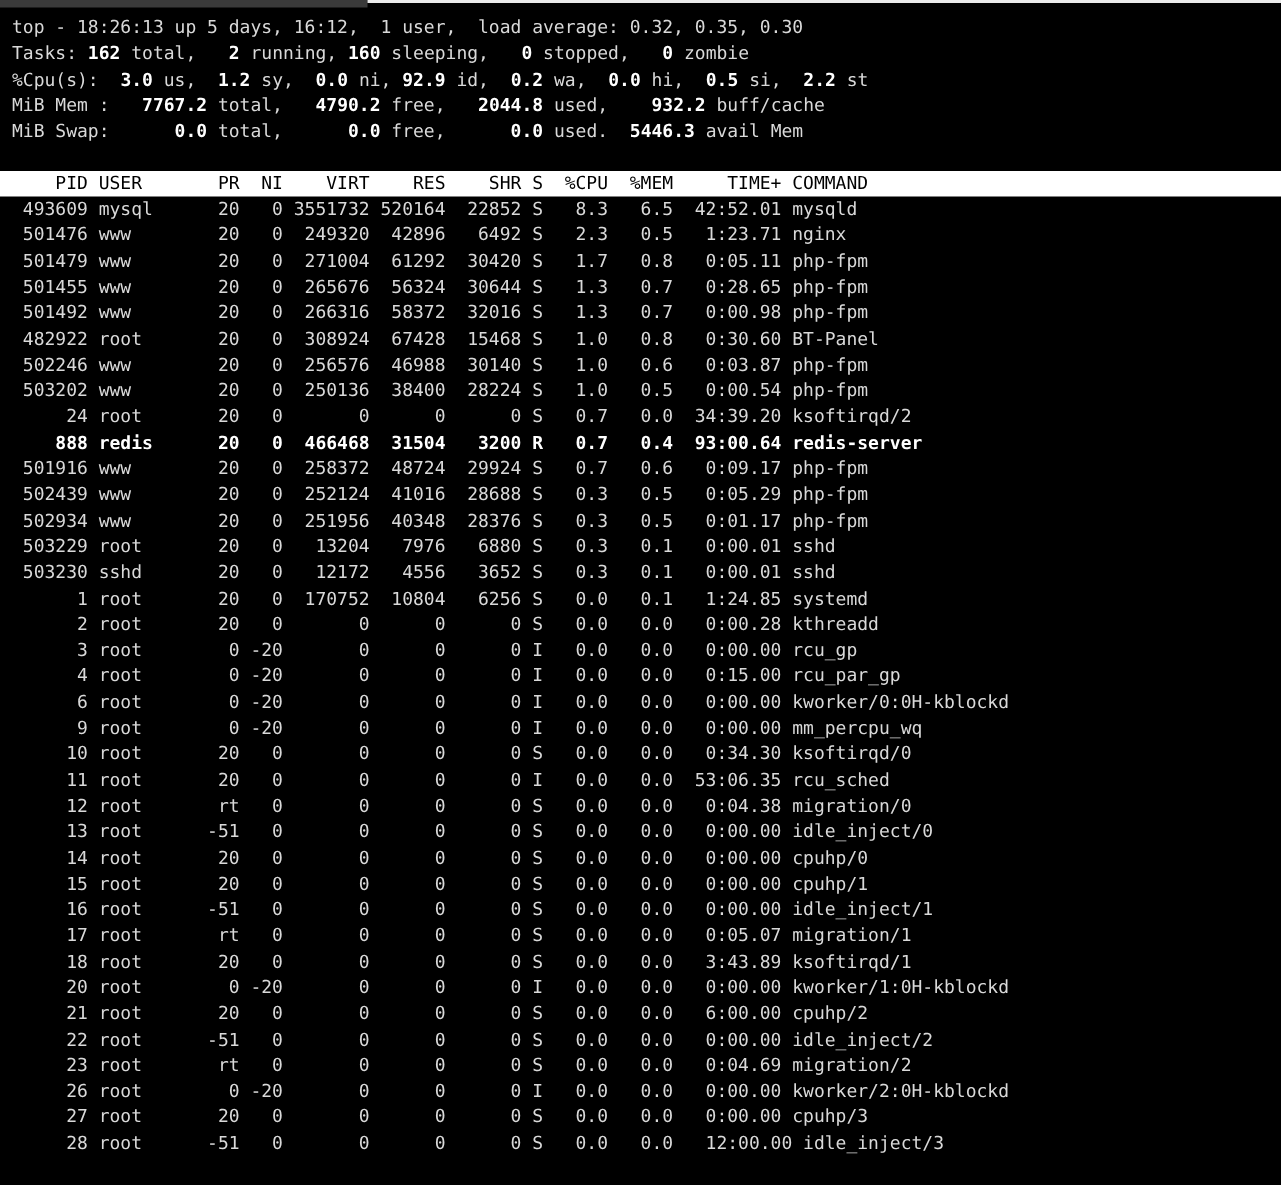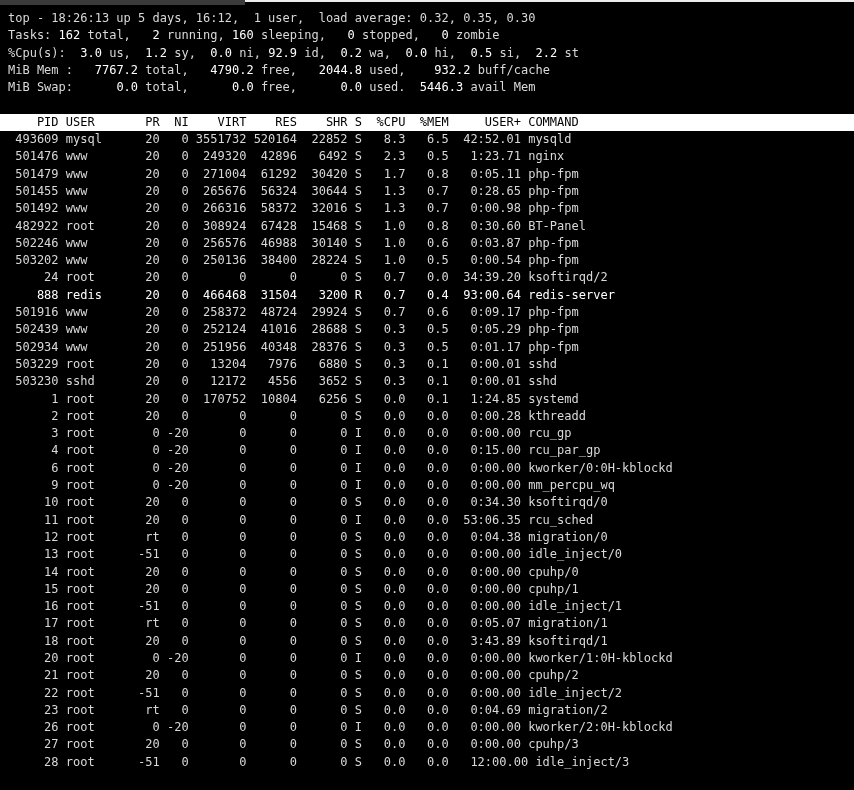--- a/index.html
+++ b/index.html
@@ -39,21 +39,21 @@
   }
   .content {
     padding-top: 4px;
   }
   .line {
     white-space: pre;
     height: 17.3px;
     padding-left: 8px;
   }
   .b, .bold {
-    font-weight: normal;
+    font-weight: bold;
     color: var(--boldfg, #ffffff);
   }
   .hdr {
     background: var(--hdrbg, #ffffff);
     color: var(--hdrfg, #000000);
     width: 846px; 
   }
 </style>
 </head>
 <body>
@@ -65,21 +65,21 @@
   </div>
   <div class="content">
     <div id="summary">
         <div class="line"><span>top - 18:26:13 up 5 days, 16:12,  1 user,  load average: 0.32, 0.35, 0.30</span></div>
         <div class="line"><span>Tasks: </span><span class="b">162</span><span> total,   </span><span class="b">2</span><span> running, </span><span class="b">160</span><span> sleeping,   </span><span class="b">0</span><span> stopped,   </span><span class="b">0</span><span> zombie</span></div>
         <div class="line"><span>%Cpu(s):  </span><span class="b">3.0</span><span> us,  </span><span class="b">1.2</span><span> sy,  </span><span class="b">0.0</span><span> ni, </span><span class="b">92.9</span><span> id,  </span><span class="b">0.2</span><span> wa,  </span><span class="b">0.0</span><span> hi,  </span><span class="b">0.5</span><span> si,  </span><span class="b">2.2</span><span> st</span></div>
         <div class="line"><span>MiB Mem :   </span><span class="b">7767.2</span><span> total,   </span><span class="b">4790.2</span><span> free,   </span><span class="b">2044.8</span><span> used,    </span><span class="b">932.2</span><span> buff/cache</span></div>
         <div class="line"><span>MiB Swap:      </span><span class="b">0.0</span><span> total,      </span><span class="b">0.0</span><span> free,      </span><span class="b">0.0</span><span> used.  </span><span class="b">5446.3</span><span> avail Mem</span></div>
       </div>
     <div class="line"> </div>
-    <div class="line hdr" id="hdr">    PID USER       PR  NI    VIRT    RES    SHR S  %CPU  %MEM     USER+ COMMAND</div>
+    <div class="line hdr" id="hdr">    PID USER       PR  NI    VIRT    RES    SHR S  %CPU  %MEM     TIME+ COMMAND</div>
     <div id="rows">
         <div class="line"> 493609 mysql      20   0 3551732 520164  22852 S   8.3   6.5  42:52.01 mysqld</div>
         <div class="line"> 501476 www        20   0  249320  42896   6492 S   2.3   0.5   1:23.71 nginx</div>
         <div class="line"> 501479 www        20   0  271004  61292  30420 S   1.7   0.8   0:05.11 php-fpm</div>
         <div class="line"> 501455 www        20   0  265676  56324  30644 S   1.3   0.7   0:28.65 php-fpm</div>
         <div class="line"> 501492 www        20   0  266316  58372  32016 S   1.3   0.7   0:00.98 php-fpm</div>
         <div class="line"> 482922 root       20   0  308924  67428  15468 S   1.0   0.8   0:30.60 BT-Panel</div>
         <div class="line"> 502246 www        20   0  256576  46988  30140 S   1.0   0.6   0:03.87 php-fpm</div>
         <div class="line"> 503202 www        20   0  250136  38400  28224 S   1.0   0.5   0:00.54 php-fpm</div>
         <div class="line">     24 root       20   0       0      0      0 S   0.7   0.0  34:39.20 ksoftirqd/2</div>
@@ -98,21 +98,21 @@
         <div class="line">     10 root       20   0       0      0      0 S   0.0   0.0   0:34.30 ksoftirqd/0</div>
         <div class="line">     11 root       20   0       0      0      0 I   0.0   0.0  53:06.35 rcu_sched</div>
         <div class="line">     12 root       rt   0       0      0      0 S   0.0   0.0   0:04.38 migration/0</div>
         <div class="line">     13 root      -51   0       0      0      0 S   0.0   0.0   0:00.00 idle_inject/0</div>
         <div class="line">     14 root       20   0       0      0      0 S   0.0   0.0   0:00.00 cpuhp/0</div>
         <div class="line">     15 root       20   0       0      0      0 S   0.0   0.0   0:00.00 cpuhp/1</div>
         <div class="line">     16 root      -51   0       0      0      0 S   0.0   0.0   0:00.00 idle_inject/1</div>
         <div class="line">     17 root       rt   0       0      0      0 S   0.0   0.0   0:05.07 migration/1</div>
         <div class="line">     18 root       20   0       0      0      0 S   0.0   0.0   3:43.89 ksoftirqd/1</div>
         <div class="line">     20 root        0 -20       0      0      0 I   0.0   0.0   0:00.00 kworker/1:0H-kblockd</div>
-        <div class="line">     21 root       20   0       0      0      0 S   0.0   0.0   0:00.00 cpuhp/2</div>
+        <div class="line">     21 root       20   0       0      0      0 S   0.0   0.0   6:00.00 cpuhp/2</div>
         <div class="line">     22 root      -51   0       0      0      0 S   0.0   0.0   0:00.00 idle_inject/2</div>
         <div class="line">     23 root       rt   0       0      0      0 S   0.0   0.0   0:04.69 migration/2</div>
         <div class="line">     26 root        0 -20       0      0      0 I   0.0   0.0   0:00.00 kworker/2:0H-kblockd</div>
         <div class="line">     27 root       20   0       0      0      0 S   0.0   0.0   0:00.00 cpuhp/3</div>
         <div class="line">     28 root      -51   0       0      0      0 S   0.0   0.0   12:00.00 idle_inject/3</div>
       </div>
   </div>
 </div>
 
 </body></html>

